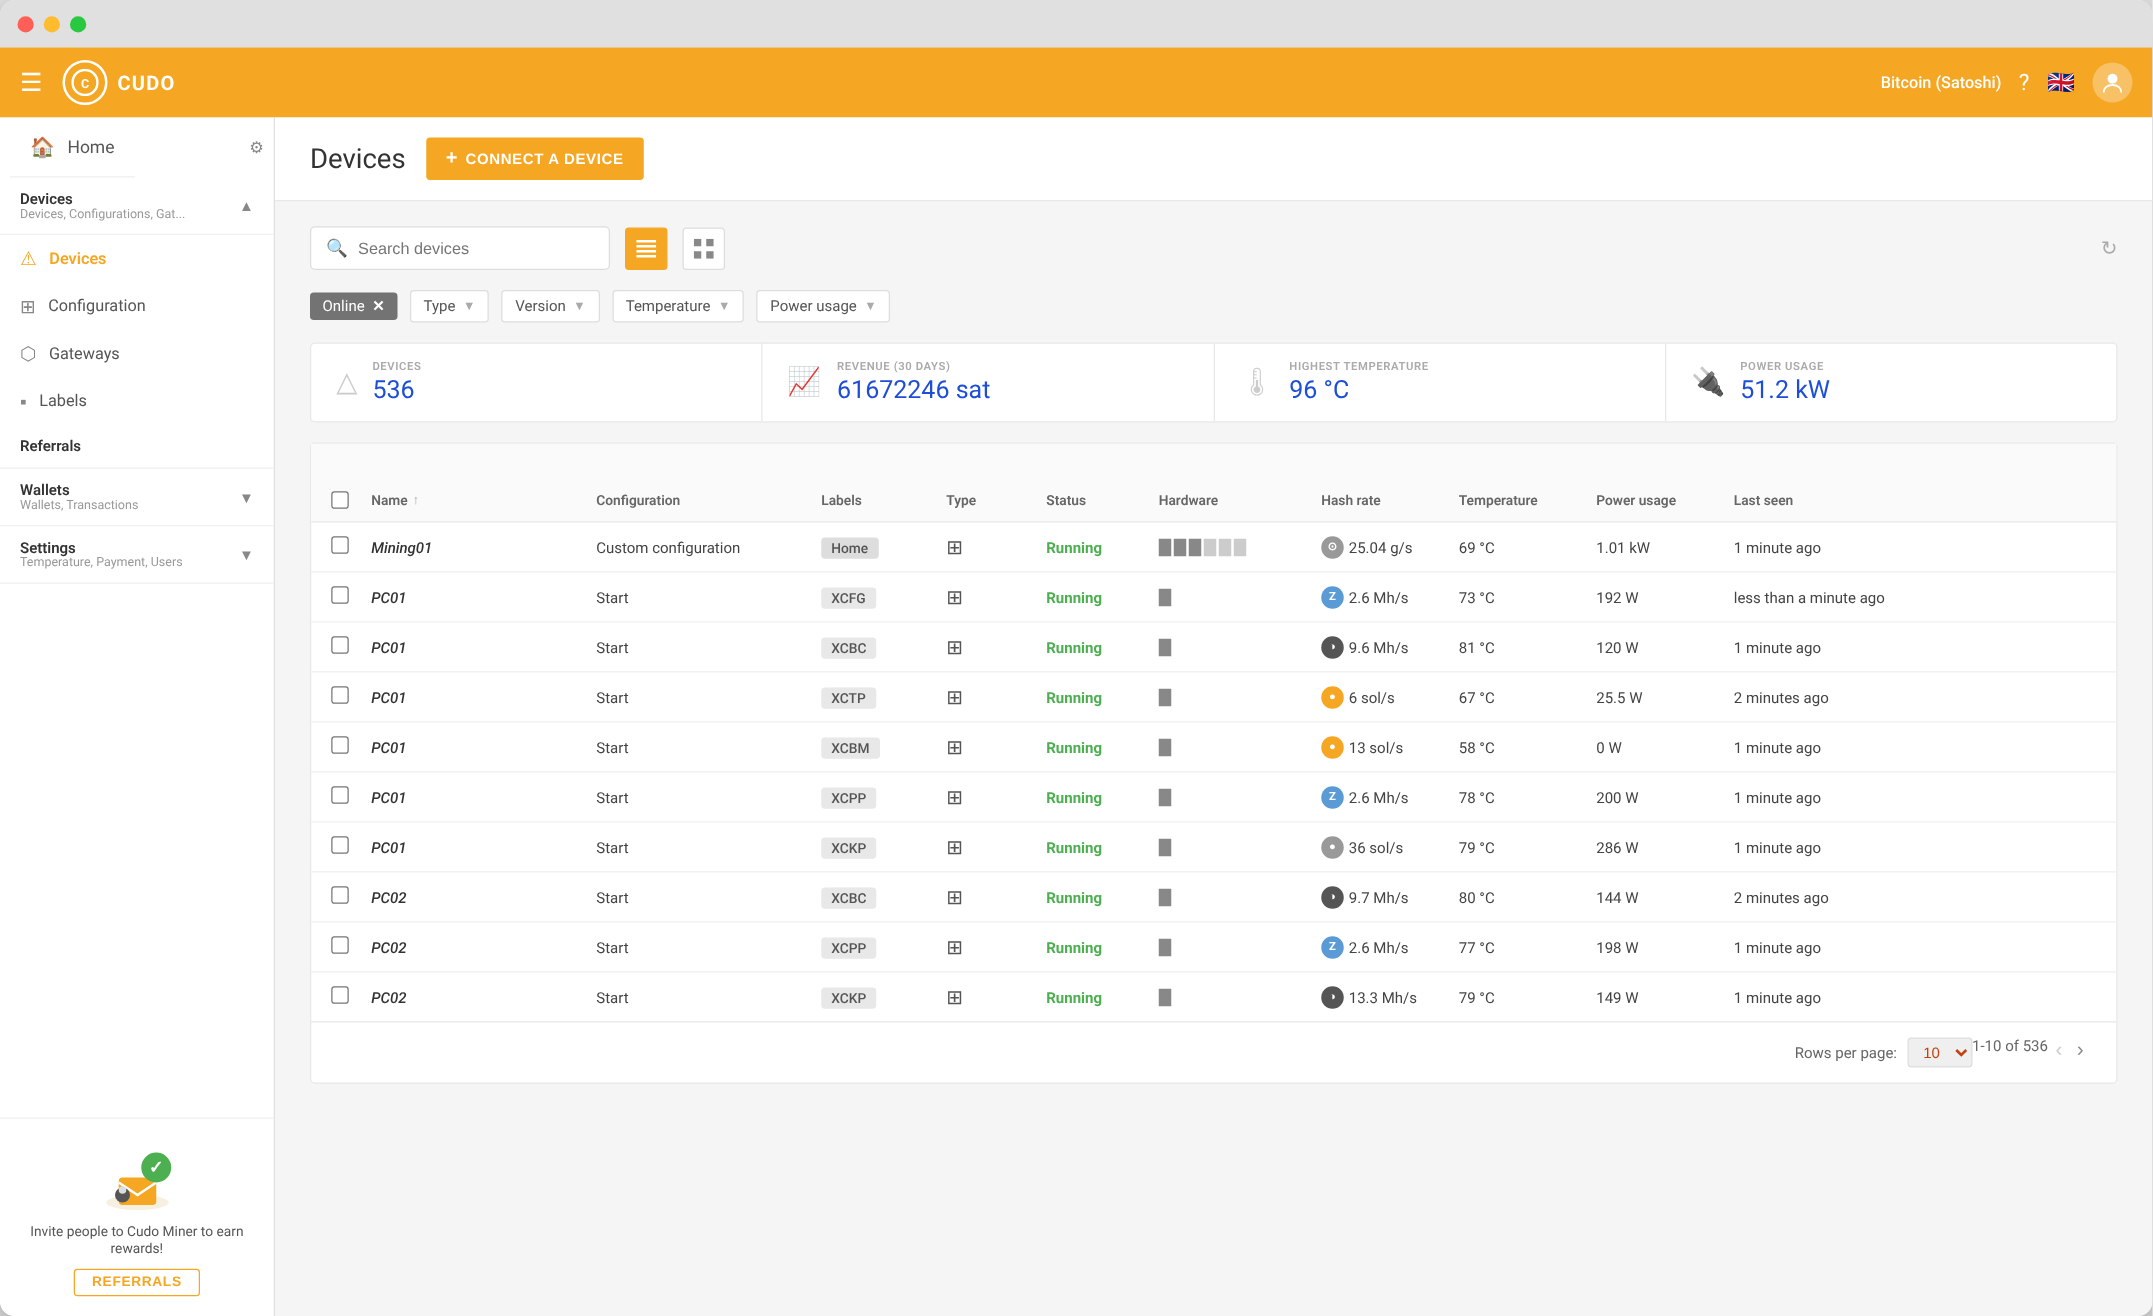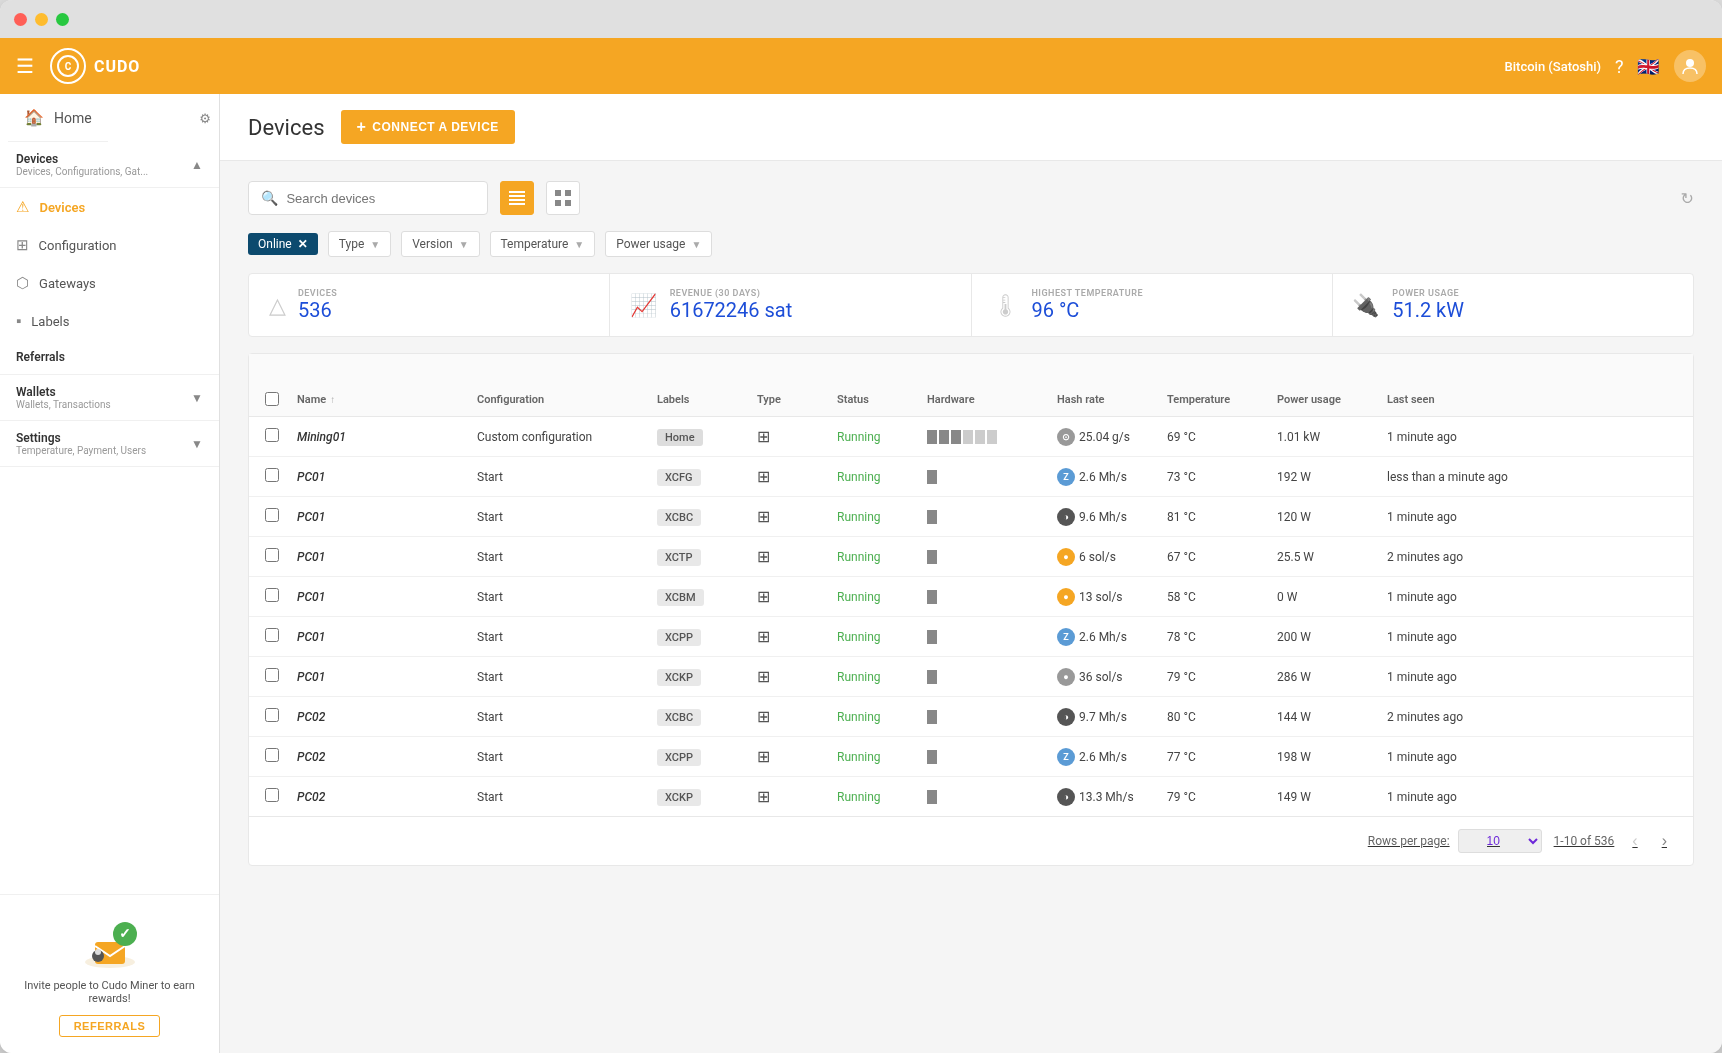--- a/index.html
+++ b/index.html
@@ -55,21 +55,21 @@
     
     .toolbar { display: flex; align-items: center; gap: 12px; margin-bottom: 16px; }
     .search-box { display: flex; align-items: center; gap: 8px; background: white; border: 1px solid #ddd; border-radius: 4px; padding: 8px 12px; width: 240px; }
     .search-icon { color: #aaa; font-size: 14px; }
     .search-input { border: none; outline: none; font-size: 13px; color: #555; width: 100%; background: transparent; }
     .view-btn { background: white; border: 1px solid #ddd; border-radius: 3px; width: 34px; height: 34px; display: flex; align-items: center; justify-content: center; cursor: pointer; }
     .view-btn.active { background: #f5a623; border-color: #f5a623; color: white; }
     .view-btn:not(.active) { color: #888; }
     
     .filters { display: flex; align-items: center; gap: 10px; margin-bottom: 16px; flex-wrap: wrap; }
-    .filter-tag { background: #0c4a6e; color: white; border-radius: 3px; padding: 4px 10px; font-size: 12px; display: flex; align-items: center; gap: 6px; }
+    .filter-tag { background: #737373; color: white; border-radius: 3px; padding: 4px 10px; font-size: 12px; display: flex; align-items: center; gap: 6px; }
     .filter-tag-x { cursor: pointer; font-weight: bold; }
     .filter-dropdown { background: white; border: 1px solid #ddd; border-radius: 3px; padding: 5px 10px; font-size: 12px; color: #555; cursor: pointer; display: flex; align-items: center; gap: 6px; }
     .dropdown-arrow { font-size: 10px; color: #aaa; }
     
     .stats-row { display: flex; gap: 0; background: white; border: 1px solid #e8e8e8; border-radius: 4px; margin-bottom: 16px; overflow: hidden; }
     .stat-block { flex: 1; padding: 14px 20px; border-right: 1px solid #e8e8e8; display: flex; align-items: center; gap: 12px; }
     .stat-block:last-child { border-right: none; }
     .stat-icon { font-size: 22px; color: #ccc; }
     .stat-info { }
     .stat-label { font-size: 9px; font-weight: 600; color: #aaa; letter-spacing: 0.5px; text-transform: uppercase; }
@@ -77,31 +77,31 @@
     
     .table-container { background: white; border: 1px solid #e8e8e8; border-radius: 4px; }
     .table-header-row { display: grid; grid-template-columns: 32px 180px 180px 100px 80px 90px 130px 110px 110px 110px 150px; align-items: center; padding: 10px 16px; border-bottom: 1px solid #e8e8e8; background: #fafafa; }
     .th { font-size: 11px; font-weight: 600; color: #666; display: flex; align-items: center; gap: 4px; cursor: pointer; margin-top: 28px; }
     .sort-icon { font-size: 10px; color: #aaa; }
     
     .table-row { display: grid; grid-template-columns: 32px 180px 180px 100px 80px 90px 130px 110px 110px 110px 150px; align-items: center; padding: 10px 16px; border-bottom: 1px solid #f0f0f0; }
     .table-row:last-child { border-bottom: none; }
     .td { font-size: 12px; color: #444; }
     .td.name { font-weight: 500; color: #333; font-style: italic; }
-    .td.status { color: #4caf50; font-weight: 400; }
+    .td.status { color: #4caf50; font-weight: 700; }
     .td.status.running { color: #4caf50; }
     .label-badge { background: #e8e8e8; color: #555; border-radius: 3px; padding: 2px 8px; font-size: 11px; font-weight: 500; }
     .hardware-bars { display: flex; gap: 2px; align-items: center; }
     .hw-bar { width: 10px; height: 14px; background: #ccc; }
     .hw-bar.dark { background: #888; }
     .os-icon { font-size: 16px; color: #555; }
     
-    .pagination { display: flex; align-items: center; justify-content: flex-end; padding: 12px 20px; gap: 12px; border-top: 1px solid #e8e8e8; text-decoration: underline; }
+    .pagination { display: flex; align-items: flex-start; justify-content: flex-end; padding: 12px 20px; border-top: 1px solid #e8e8e8; }
     .rows-per-page { display: flex; align-items: center; gap: 8px; font-size: 12px; color: #666; }
-    .rows-select { border: 1px solid #ddd; border-radius: 3px; padding: 3px 24px; font-size: 12px; color: #6d28d9; cursor: pointer; }
+    .rows-select { border: 1px solid #ddd; border-radius: 3px; padding: 3px 8px; font-size: 12px; color: #c2410c; cursor: pointer; }
     .page-info { font-size: 12px; color: #666; }
     .page-nav-btn { background: none; border: none; font-size: 16px; color: #888; cursor: pointer; padding: 2px 6px; }
     .page-nav-btn:disabled { color: #ccc; cursor: not-allowed; }
     
     .refresh-btn { margin-left: auto; background: none; border: none; color: #aaa; cursor: pointer; font-size: 16px; }
     
     .sidebar-collapsible { }
     .sidebar-collapsible-header { display: flex; align-items: center; justify-content: space-between; padding: 10px 16px; cursor: pointer; border-bottom: 1px solid #f0f0f0; }
     .sidebar-collapsible-title-wrap { }
     .sidebar-collapsible-title { font-size: 12px; font-weight: 600; color: #333; }

